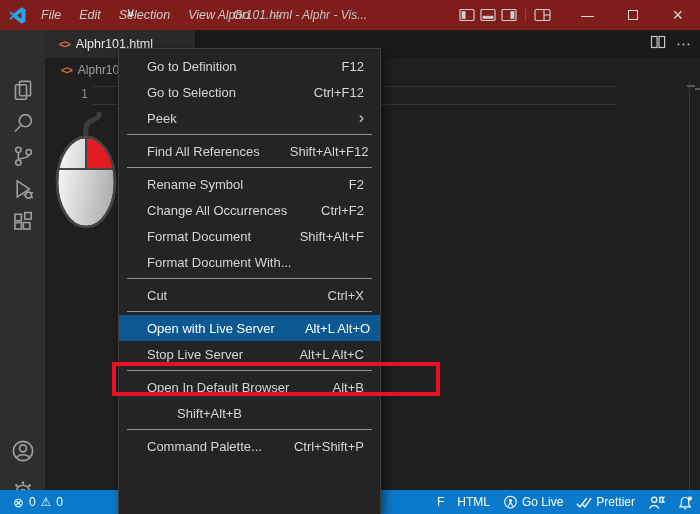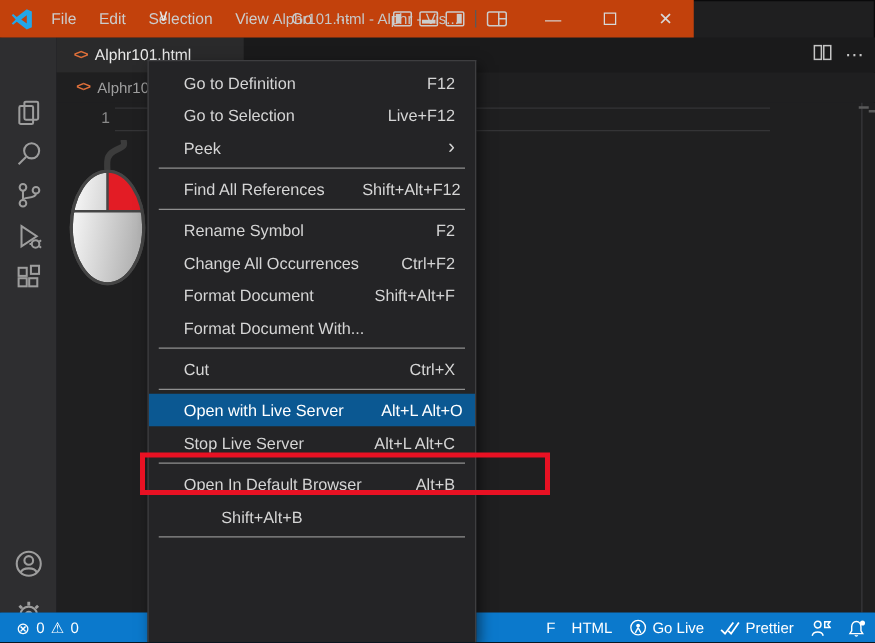--- a/index.html
+++ b/index.html
@@ -5,23 +5,24 @@
   * { margin:0; padding:0; box-sizing:border-box; }
   html,body { background:#000; }
   body { font-family:"Liberation Sans", sans-serif; }
   .window{
     position:relative; width:700px; height:514px; overflow:hidden;
     background:#1f1f20; box-shadow: inset 0 0 0 1px rgba(0,0,0,.65);
   }
 
   
   .titlebar{
-    position:absolute; top:0; left:0; width:555px; height:30px;
-    background:#c2410c; display:flex; align-items:center; color:#cccccc;
+    position:absolute; top:0; left:0; width:700px; height:30px;
+    background:#7f1d1d; display:flex; align-items:center; color:#cccccc;
     z-index:20;
+    font-style:italic;
   }
   .tb-logo{ width:17px; height:17px; margin:0 6px 0 9px; display:flex; align-items:center; }
   .tb-menu{ font-size:12.5px; padding:0 9px; height:100%; display:flex; align-items:center; cursor:default; }
   .tb-title{
     position:absolute; left:205px; width:175px; text-align:center;
     font-size:12px; color:#c6c6c6; white-space:nowrap; overflow:hidden;
   }
   .tb-right{ position:absolute; right:0; top:0; height:30px; display:flex; align-items:center; }
   .tb-ico{ width:21px; height:30px; display:flex; align-items:center; justify-content:center; }
   .tb-sep{ width:1px; height:14px; background:#5a5a5a; margin:0 6px; }
@@ -269,21 +270,21 @@
     </div>
   </div>
 
   <div class="context-menu" id="context-menu">
       <div class="menu-item">
         <span>Go to Definition</span>
         <span class="menu-shortcut">F12</span>
       </div>
       <div class="menu-item">
         <span>Go to Selection</span>
-        <span class="menu-shortcut">Live+F12</span>
+        <span class="menu-shortcut">Ctrl+F12</span>
       </div>
       <div class="menu-item">
         <span>Peek</span>
         <span class="menu-shortcut submenu-arrow">›</span>
       </div>
       <div class="menu-sep"></div>
       <div class="menu-item">
         <span>Find All References</span>
         <span class="menu-shortcut">Shift+Alt+F12</span>
       </div>
@@ -320,20 +321,24 @@
       </div>
       <div class="menu-sep"></div>
       <div class="menu-item">
         <span>Open In Default Browser</span>
         <span class="menu-shortcut">Alt+B</span>
       </div>
       <div class="menu-item">
         <span class="menu-shortcut">Shift+Alt+B</span>
       </div>
       <div class="menu-sep"></div>
+      <div class="menu-item">
+        <span>Command Palette...</span>
+        <span class="menu-shortcut">Ctrl+Shift+P</span>
+      </div>
     </div>
 
   <div class="red-box"></div>
 
   <div class="statusbar">
     <div class="sb-left">
       <span class="sb-glyph">⊗</span>
       <span>0</span>
       <span class="sb-glyph" style="font-size:12px">⚠</span>
       <span>0</span>

